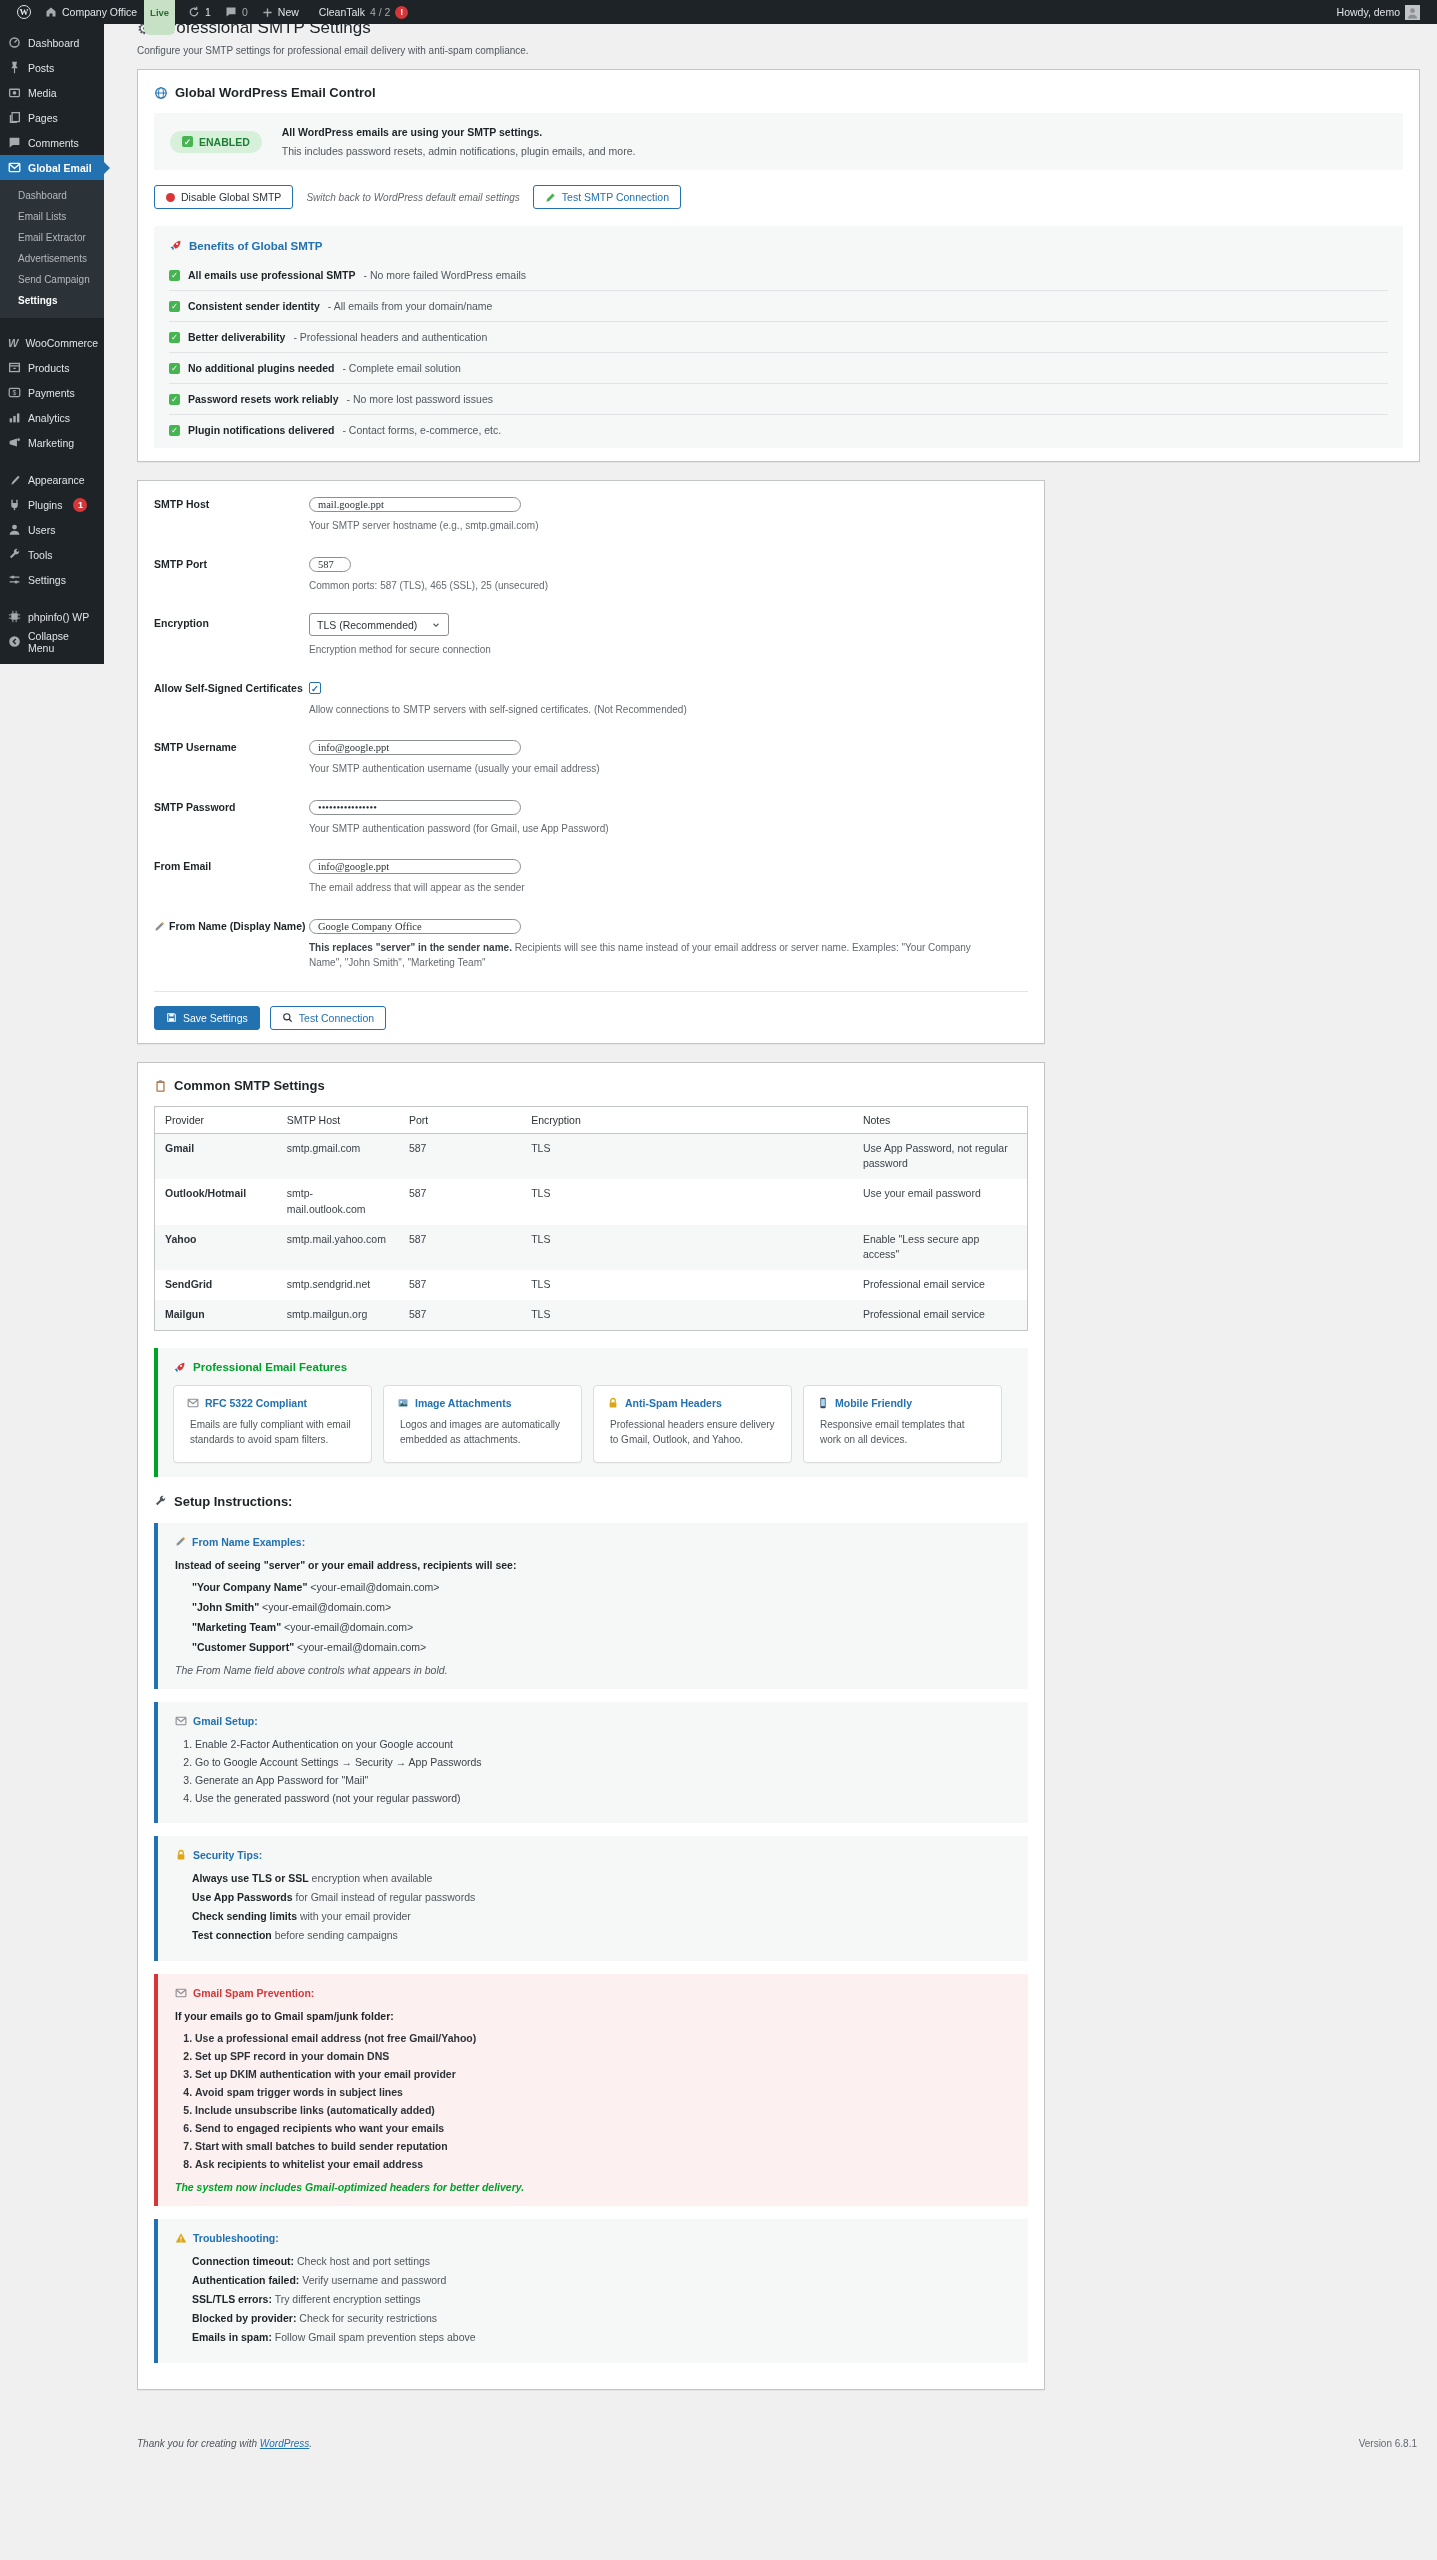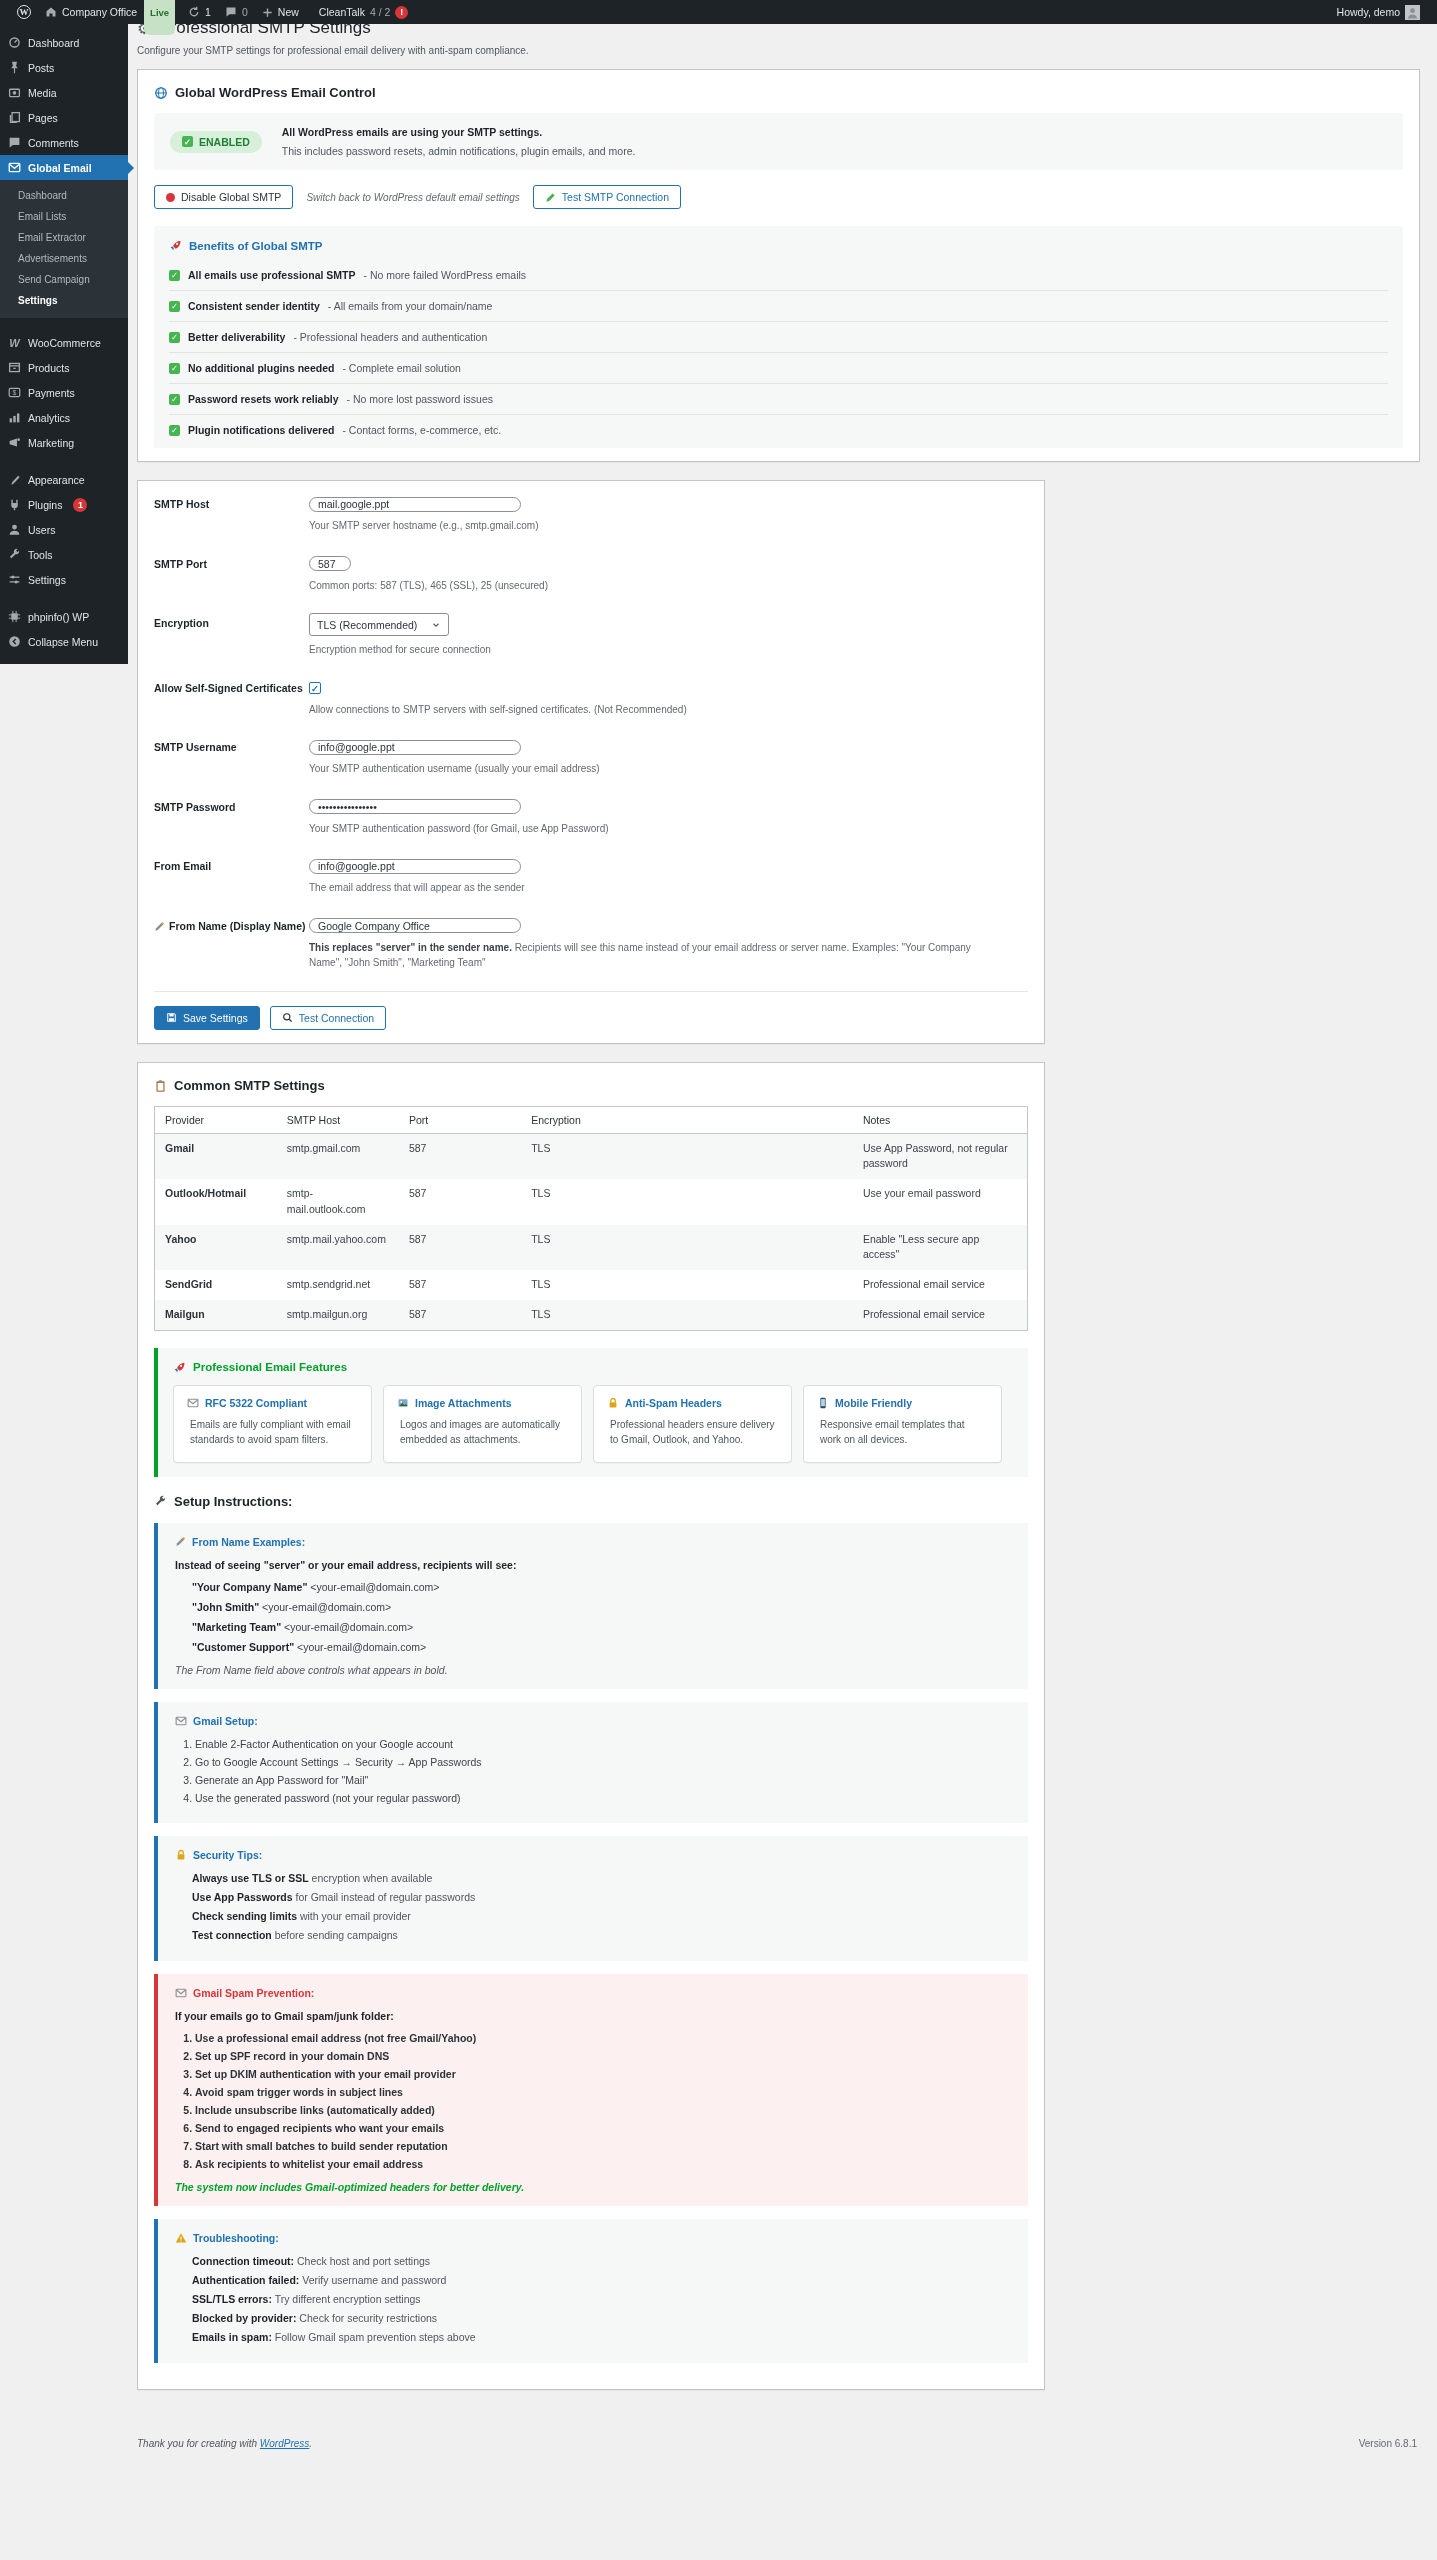--- a/index.html
+++ b/index.html
@@ -23,21 +23,21 @@
     font-family:"Liberation Serif",serif; font-size:9px; font-weight:bold; }
   .live-badge { background:#c6e1c6; color:#2c6e31; font-weight:bold; font-size:9.5px;
     padding:17px 6px; border-radius:6px; }
   .red-badge { background:#d63638; color:#fff; font-weight:bold; font-size:9px;
     width:13px; height:13px; border-radius:50%; display:inline-flex; align-items:center; justify-content:center; }
   .muted { color:#a7aaad; }
   .ab-right { margin-left:auto; display:flex; align-items:center; gap:7px; }
 
   
   #sidebar {
-    position:absolute; top:24px; left:0; width:128px; background:#1d2327;
+    position:absolute; top:24px; left:0; width:104px; background:#1d2327;
     color:#e2e4e7; padding:6px 0 10px; z-index:20;
   }
   .mi { display:flex; align-items:center; gap:7px; padding:0 8px; height:25px;
     font-size:10.5px; color:#e2e4e7; cursor:pointer; position:relative; }
   .mi .ic { width:13px; height:13px; color:#a7aaad; flex-shrink:0; display:inline-flex; }
   .mi.active { background:#2271b1; color:#fff; font-weight:bold; }
   .mi.active .ic { color:#fff; }
   .mi.active::after { content:""; position:absolute; right:-6px; top:6.5px;
     border-left:6px solid #2271b1; border-top:6px solid transparent; border-bottom:6px solid transparent; }
   .submenu { background:#2c3338; padding:5px 0 7px; }
@@ -85,21 +85,21 @@
   .benefit { display:flex; align-items:center; gap:8px; padding:9px 0; border-bottom:1px solid #e2e3e5; font-size:10.5px; }
   .benefit:last-child { border-bottom:none; }
   .benefit b { color:#1d2327; }
   .benefit .bdesc { color:#50575e; }
 
   
   .form-row { display:flex; margin-bottom:20px; }
   .form-label { width:155px; flex-shrink:0; font-weight:bold; font-size:10.5px; color:#1d2327;
     padding-top:4px; display:flex; align-items:flex-start; gap:4px; }
   .txt { width:212px; height:15px; border:1px solid #8c8f94; border-radius:10px; font-size:10.5px;
-    padding:0 8px; color:#2c3338; font-family:Liberation Sans, sans-serif; background:#fff; }
+    padding:0 8px; color:#2c3338; font-family:Liberation Serif, serif; background:#fff; }
   .txt.small { width:42px; }
   .field-desc { font-size:10px; color:#646970; margin-top:6px; max-width:680px; line-height:1.55; }
   .field-desc b { color:#3c434a; }
   .selectbox { width:140px; height:23px; border:1px solid #8c8f94; border-radius:3px; background:#fff;
     font-size:10.5px; color:#2c3338; display:inline-flex; align-items:center; justify-content:space-between;
     padding:0 7px; cursor:pointer; }
   .checkbox { width:12px; height:12px; border:1px solid #2271b1; border-radius:2px; background:#fff;
     color:#2271b1; font-size:9.5px; display:inline-flex; align-items:center; justify-content:center;
     font-weight:bold; cursor:pointer; }
   .form-actions { border-top:1px solid #e5e5e7; padding-top:14px; display:flex; gap:10px; }

